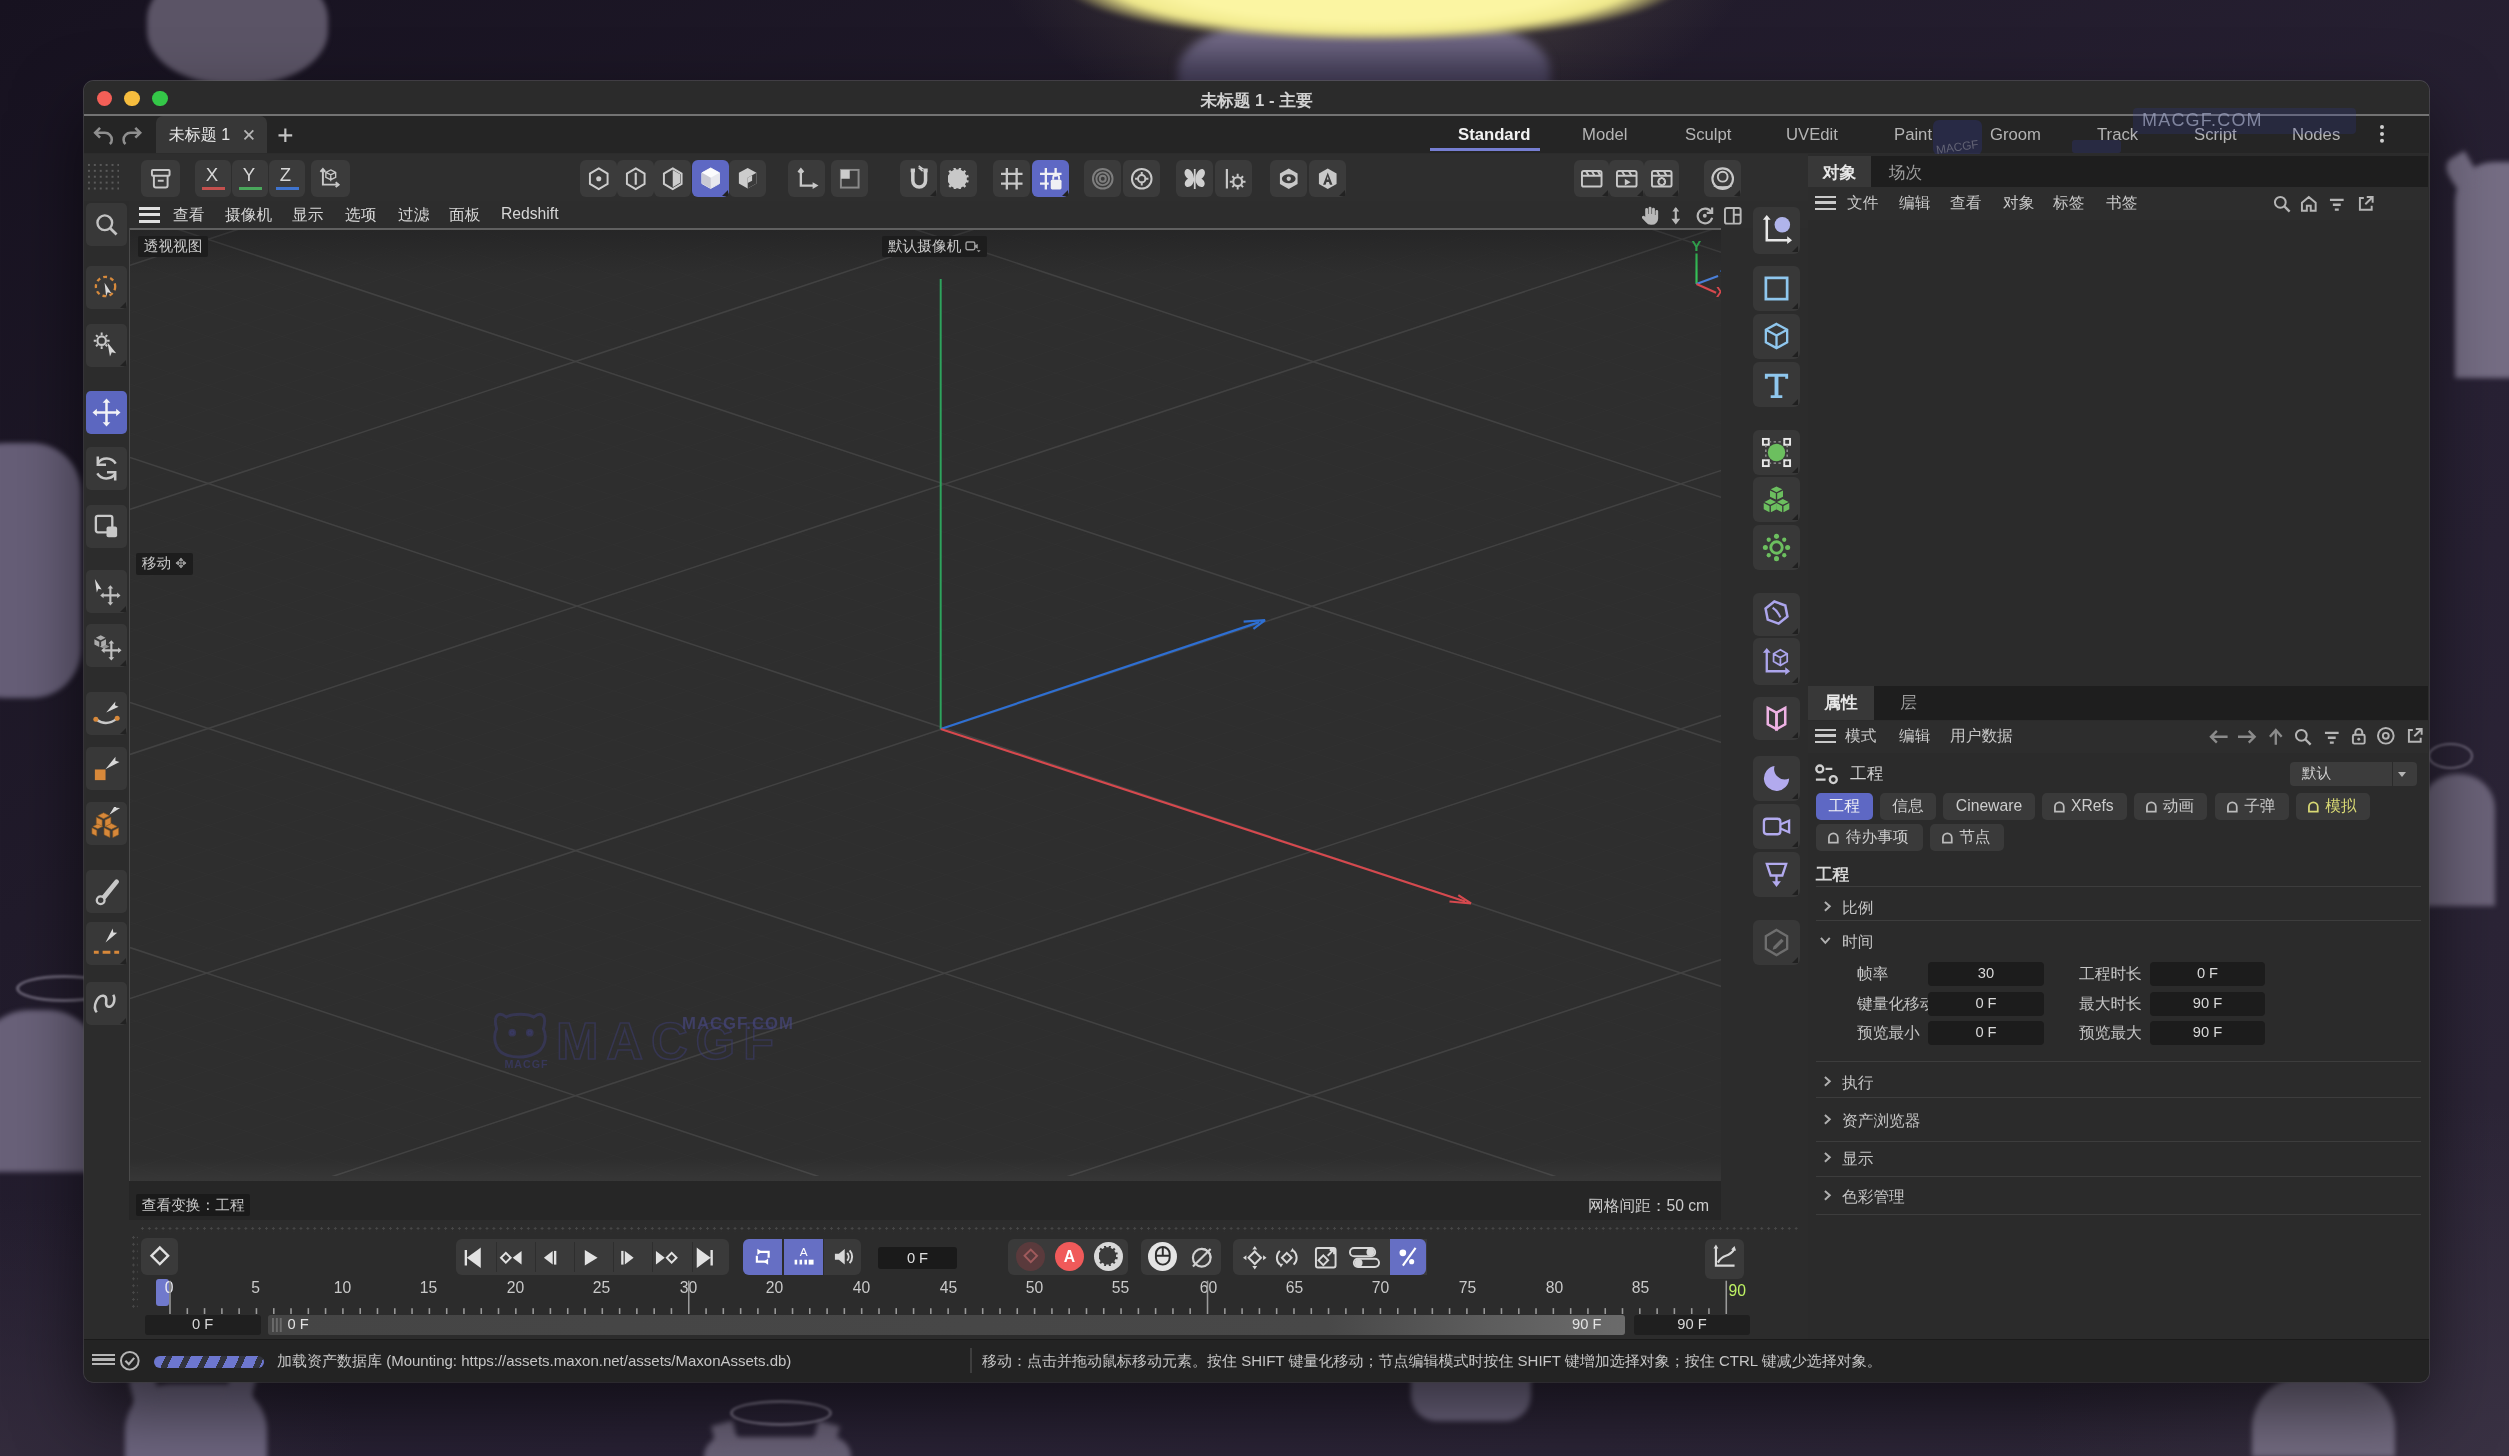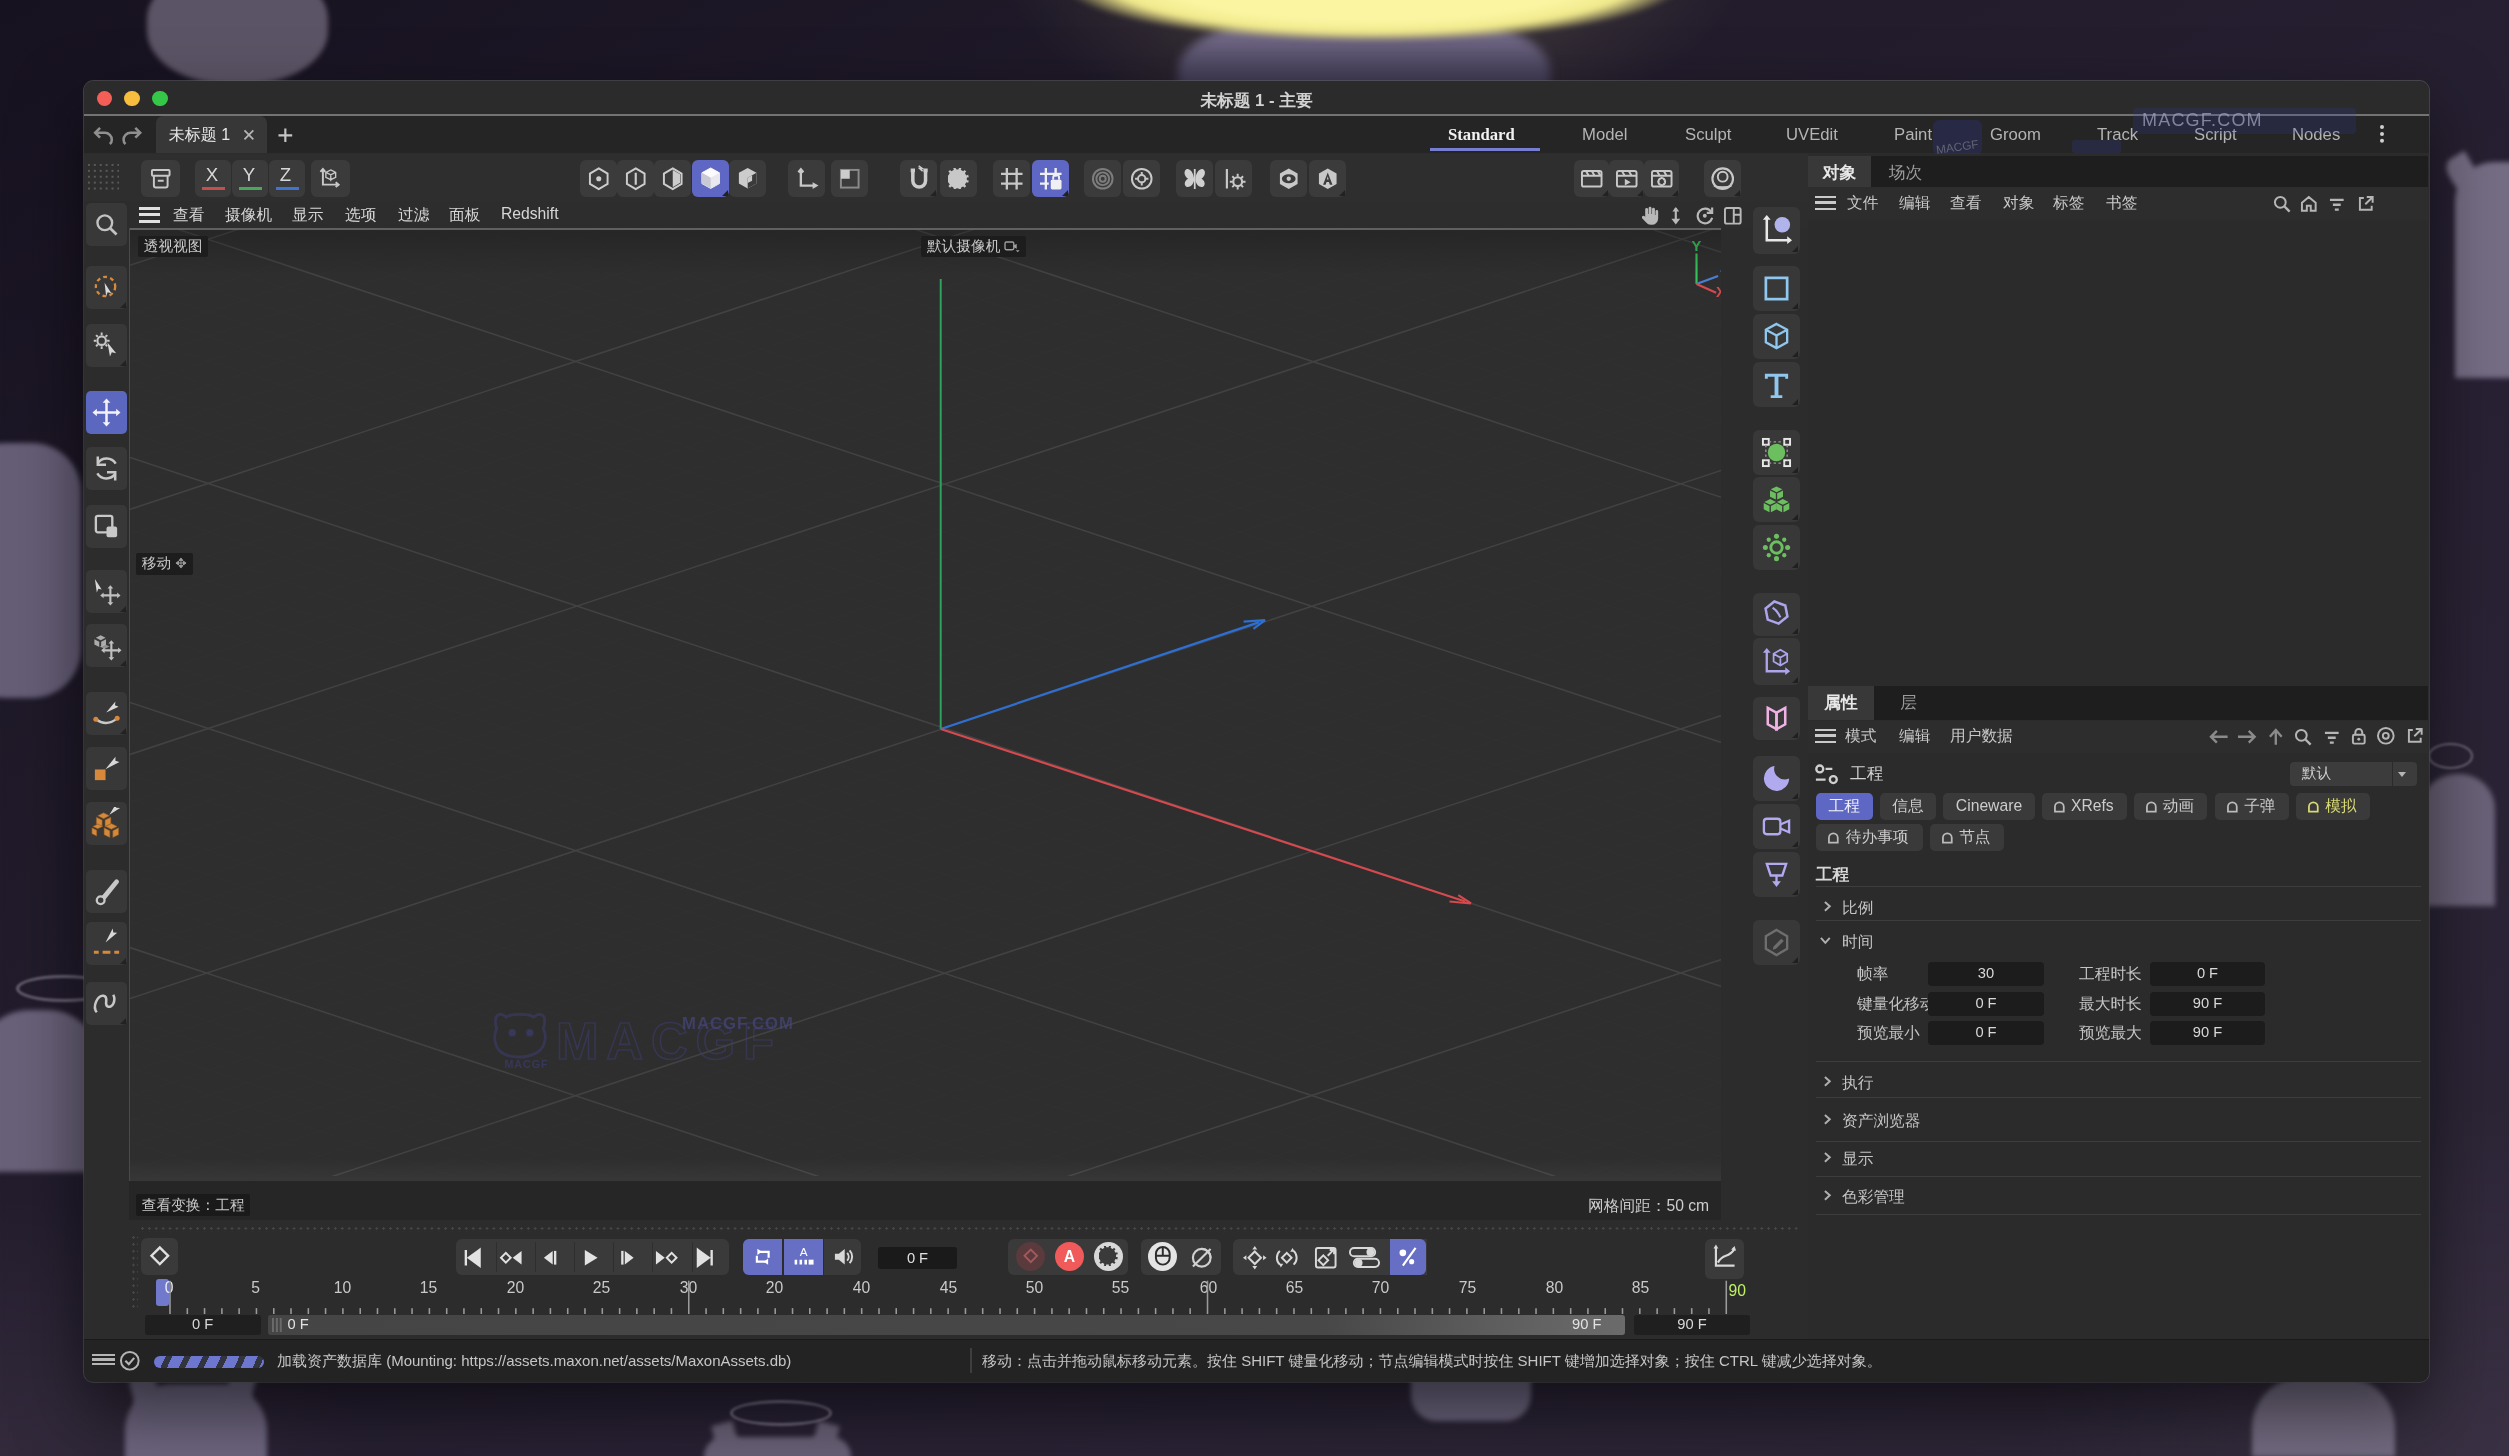--- a/index.html
+++ b/index.html
@@ -96,21 +96,21 @@
 <div class="abs" style="left:72px;top:0;width:111px;height:37px;background:#373737;border-radius:6.9px 6.9px 0 0;">
   <span class="abs" style="left:12.7px;top:8.8px;font-size:16px;color:#e8e8e8;">未标题 1</span>
   <svg class="abs" style="left:87px;top:12.7px;" width="11.8" height="11.8" viewBox="0 0 12 12">
           <path d="M1.5 1.5 L10.5 10.5 M10.5 1.5 L1.5 10.5" stroke="#b5b5b5" stroke-width="1.8"></path>
         </svg>
 </div>
 <svg class="abs" style="left:194px;top:11.8px;" width="14.7" height="14.7" viewBox="0 0 15 15">
         <path d="M7.5 0.5 V14.5 M0.5 7.5 H14.5" stroke="#c5c5c5" stroke-width="2.2"></path>
       </svg>
 <div class="abs" style="left:1341px;top:0;width:941px;height:37px;font-size:16.7px;color:#b4b4b4;">
-  <span class="abs" style="left:23px;top:8.8px;color:#f2f2f2;font-weight:bold;font-family:Liberation Serif, serif;">Standard</span>
+  <span class="abs" style="left:33px;top:8.8px;color:#f2f2f2;font-weight:bold;">Standard</span>
   <div class="abs" style="left:4.9px;top:32px;width:110px;height:2.9px;background:#767ed2;"></div>
   <span class="abs" style="left:157px;top:8.8px;">Model</span>
   <span class="abs" style="left:260px;top:8.8px;">Sculpt</span>
   <span class="abs" style="left:361px;top:8.8px;">UVEdit</span>
   <span class="abs" style="left:469px;top:8.8px;">Paint</span>
   <span class="abs" style="left:565px;top:8.8px;">Groom</span>
   <span class="abs" style="left:672px;top:8.8px;">Track</span>
   <span class="abs" style="left:769px;top:8.8px;">Script</span>
   <span class="abs" style="left:867px;top:8.8px;">Nodes</span>
 </div>
@@ -619,21 +619,21 @@
 <text x="1618" y="70" fill="#d6494e">X</text>
 </g>
 <line x1="1598" y1="57" x2="1598" y2="26" stroke="#35c258" stroke-width="2.2"></line>
 <line x1="1598" y1="57" x2="1620" y2="49" stroke="#4a7fd8" stroke-width="2.2"></line>
 <line x1="1598" y1="57" x2="1618" y2="66" stroke="#d6494e" stroke-width="2.2"></line>
 </svg>
 <div class="abs" style="left:0;top:0;width:100%;height:2px;background:#606060;"></div>
 <div class="abs" style="left:0;top:2px;width:100%;height:45px;background:linear-gradient(180deg,rgba(20,20,22,0.30),rgba(20,20,22,0));"></div>
 <div class="abs" style="left:0;bottom:0;width:100%;height:23.5px;background:linear-gradient(0deg,rgba(255,255,255,0.045),rgba(255,255,255,0));"></div>
 <div class="chip" style="left:7.8px;top:7.8px;height:21.6px;">透视视图</div>
-<div class="chip" style="left:791px;top:7.8px;height:21.6px;">默认摄像机 <svg style="display:inline-block;vertical-align:-2px" width="15.7" height="12.7" viewBox="0 0 16 13">
+<div class="chip" style="left:752px;top:7.8px;height:21.6px;">默认摄像机 <svg style="display:inline-block;vertical-align:-2px" width="15.7" height="12.7" viewBox="0 0 16 13">
           <rect x="1" y="2" width="9" height="8" rx="1.5" fill="none" stroke="#9f9f9f" stroke-width="1.4"></rect>
           <path d="M10 5.5 L13 4 v5 L10 7.5" fill="#9f9f9f"></path>
           <path d="M12 10.5 l2 2 l2 -2" fill="#9f9f9f"></path>
         </svg></div>
 <div class="chip" style="left:5.9px;top:325px;height:21.6px;">移动 <span style="font-size:13.7px;color:#9f9f9f;">✥</span></div>
 <div class="abs" style="left:426px;top:784px;font-size:51px;font-weight:bold;letter-spacing:7.8px;color:rgba(58,58,110,0.55);-webkit-text-stroke:1.6px rgba(62,62,118,0.5);color:transparent;">MACGF</div>
 <div class="abs" style="left:552px;top:786px;font-size:16.7px;font-weight:bold;letter-spacing:1px;color:rgba(72,72,130,0.65);">MACGF.COM</div>
 <svg class="abs" style="left:353px;top:779px;" width="76" height="65" viewBox="0 0 78 66">
         <g fill="none" stroke="rgba(62,62,118,0.5)" stroke-width="3">
           <path d="M14 22 C10 8 16 4 24 10 C30 6 46 6 52 10 C60 4 66 8 62 22 C66 30 64 44 52 48 C44 52 30 52 22 48 C12 44 10 30 14 22 Z"></path>

